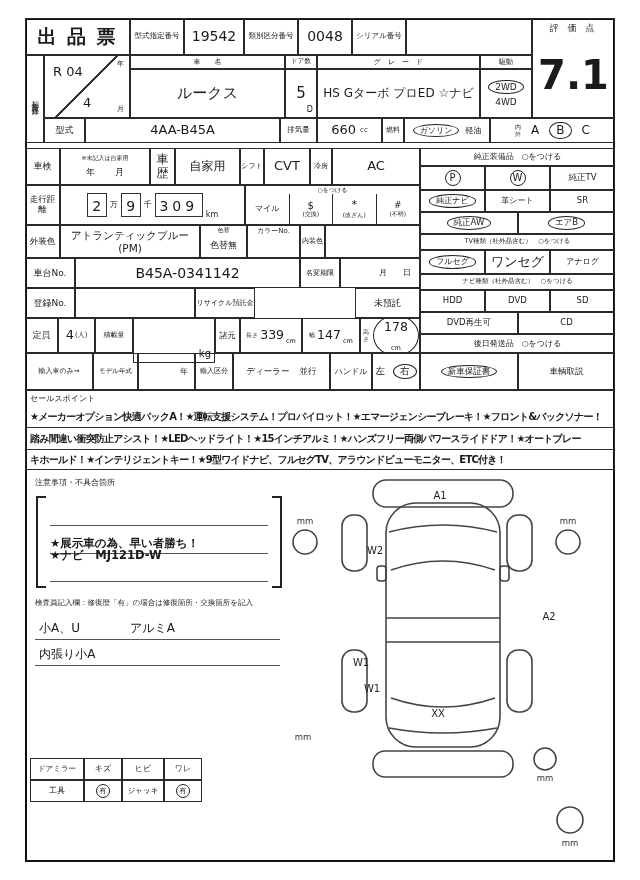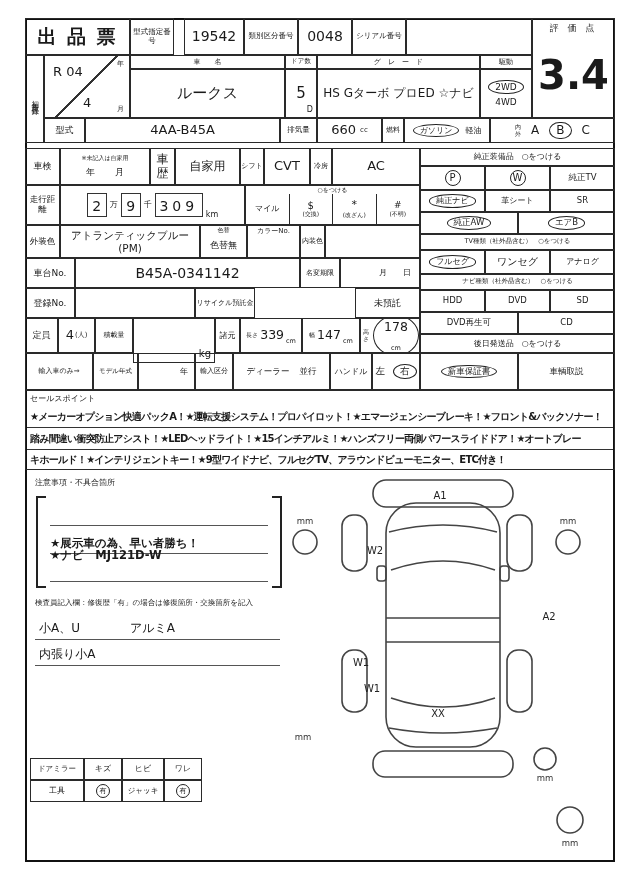--- a/index.html
+++ b/index.html
@@ -23,30 +23,30 @@
   .mkcol:last-child { border-right:none; }
   svg text { font-family:"DejaVu Sans","Liberation Sans",sans-serif; }
 </style>
 </head>
 <body>
 
 <div id="page">
   <div class="frame"></div>
 
   <div class="cell" style="left:25px;top:18px;width:105px;height:37px;font-size:19px;font-weight:bold;letter-spacing:2px">出 品 票</div>
-  <div class="cell" style="left:130px;top:18px;width:44px;height:37px;font-size:7.5px">型式指定番号</div>
+  <div class="cell" style="left:130px;top:18px;width:54px;height:37px;font-size:7.5px">型式指定番号</div>
   <div class="cell" style="left:184px;top:18px;width:60px;height:37px;font-size:14px">19542</div>
   <div class="cell" style="left:244px;top:18px;width:54px;height:37px;font-size:7.5px">類別区分番号</div>
   <div class="cell" style="left:298px;top:18px;width:54px;height:37px;font-size:14px">0048</div>
   <div class="cell" style="left:352px;top:18px;width:54px;height:37px;font-size:7.5px">シリアル番号</div>
   <div class="cell" style="left:406px;top:18px;width:126px;height:37px"></div>
 
   <div class="cell col" style="left:532px;top:18px;width:83px;height:100px">
     <div style="font-size:9px;letter-spacing:3px;padding-top:4px">評 価 点</div>
-    <div style="font-size:40px;font-weight:bold;flex:1;display:flex;align-items:center">3.4</div>
+    <div style="font-size:40px;font-weight:bold;flex:1;display:flex;align-items:center">7.1</div>
   </div>
 
   <div class="cell" style="left:25px;top:55px;width:19px;height:88px;font-size:7.5px">
     <span class="vert">初年度登録</span>
   </div>
   <div class="cell" style="left:44px;top:55px;width:86px;height:63px">
     <div class="abs" style="inset:0;background:linear-gradient(135deg,transparent 48.7%,#333 48.7%,#333 50.4%,transparent 50.4%)"></div>
     <span class="abs" style="right:5px;top:4px;font-size:7px">年</span>
     <span class="abs" style="right:5px;bottom:4px;font-size:7px">月</span>
     <span class="abs" style="left:8px;top:9px;font-size:13px">R 04</span>
@@ -217,21 +217,21 @@
   <div class="cell" style="left:420px;top:212px;width:98px;height:22px">
     <span class="circ" style="font-size:8.5px">純正AW</span>
   </div>
   <div class="cell" style="left:518px;top:212px;width:97px;height:22px">
     <span class="circ" style="font-size:8.5px">エアB</span>
   </div>
   <div class="cell" style="left:420px;top:234px;width:195px;height:16px;font-size:6.5px">TV種類（社外品含む）　○をつける</div>
   <div class="cell" style="left:420px;top:250px;width:65px;height:24px">
     <span class="circ" style="font-size:8px">フルセグ</span>
   </div>
-  <div class="cell" style="left:485px;top:250px;width:65px;height:24px;font-size:10px">ワンセグ</div>
+  <div class="cell" style="left:485px;top:250px;width:65px;height:24px;font-size:13px">ワンセグ</div>
   <div class="cell" style="left:550px;top:250px;width:65px;height:24px;font-size:8px">アナログ</div>
   <div class="cell" style="left:420px;top:274px;width:195px;height:16px;font-size:6.5px">ナビ種類（社外品含む）　○をつける</div>
   <div class="cell" style="left:420px;top:290px;width:65px;height:22px;font-size:8.5px">HDD</div>
   <div class="cell" style="left:485px;top:290px;width:65px;height:22px;font-size:8.5px">DVD</div>
   <div class="cell" style="left:550px;top:290px;width:65px;height:22px;font-size:8.5px">SD</div>
   <div class="cell" style="left:420px;top:312px;width:98px;height:22px;font-size:8.5px">DVD再生可</div>
   <div class="cell" style="left:518px;top:312px;width:97px;height:22px;font-size:8.5px">CD</div>
   <div class="cell" style="left:420px;top:334px;width:195px;height:19px;font-size:8px">後日発送品　○をつける</div>
   <div class="cell" style="left:420px;top:353px;width:98px;height:37px">
     <span class="circ" style="font-size:8.5px">新車保証書</span>

